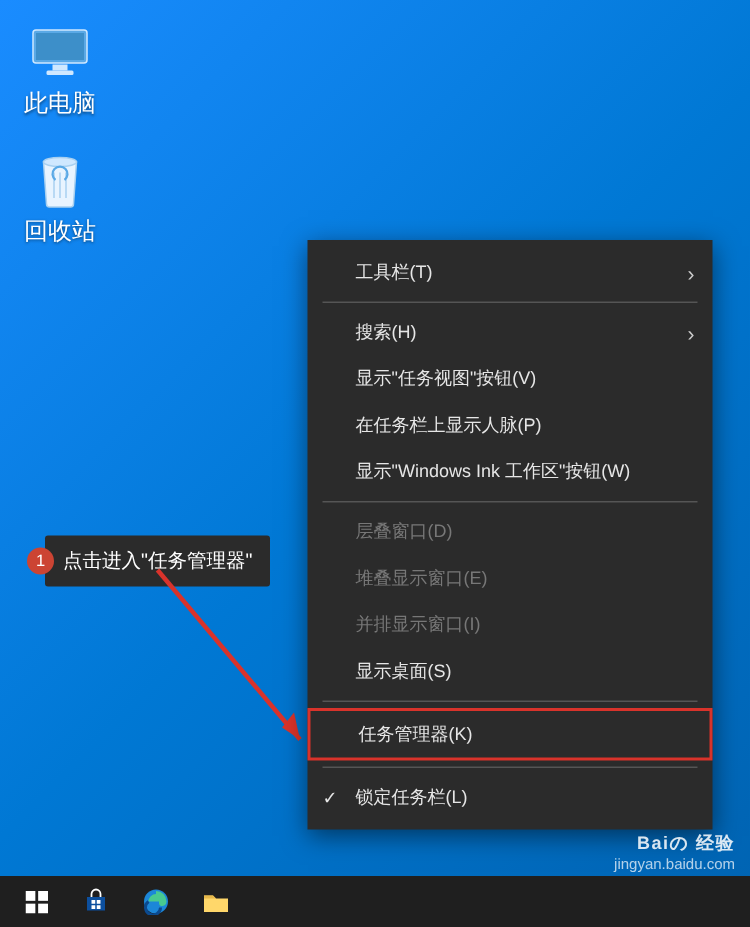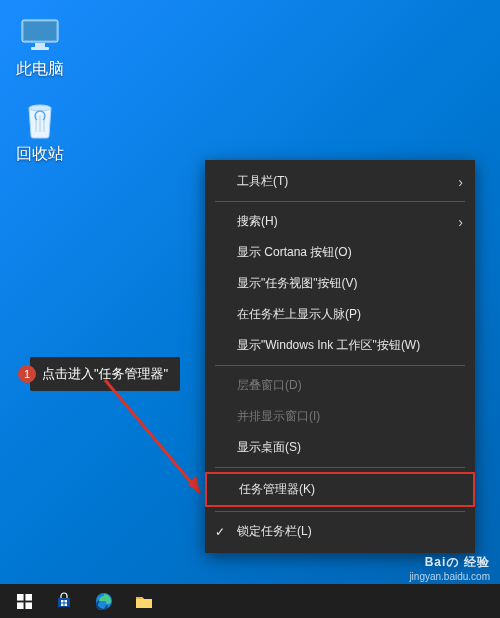--- a/index.html
+++ b/index.html
@@ -120,34 +120,34 @@
     <div class="menu-item hoverable">
       <span>工具栏(T)</span>
       <span class="chevron">›</span>
     </div>
     <div class="menu-sep"></div>
     <div class="menu-item hoverable">
       <span>搜索(H)</span>
       <span class="chevron">›</span>
     </div>
     <div class="menu-item hoverable">
-      <span>显示 Cortana 按钮(O)</span>
-    </div>
-    <div class="menu-item hoverable">
       <span>显示"任务视图"按钮(V)</span>
     </div>
     <div class="menu-item hoverable">
       <span>在任务栏上显示人脉(P)</span>
     </div>
     <div class="menu-item hoverable">
       <span>显示"Windows Ink 工作区"按钮(W)</span>
     </div>
     <div class="menu-sep"></div>
     <div class="menu-item disabled">
       <span>层叠窗口(D)</span>
+    </div>
+    <div class="menu-item disabled">
+      <span>堆叠显示窗口(E)</span>
     </div>
     <div class="menu-item disabled">
       <span>并排显示窗口(I)</span>
     </div>
     <div class="menu-item hoverable">
       <span>显示桌面(S)</span>
     </div>
     <div class="menu-sep"></div>
     <div class="menu-item hoverable highlight-box">
       <span>任务管理器(K)</span>

